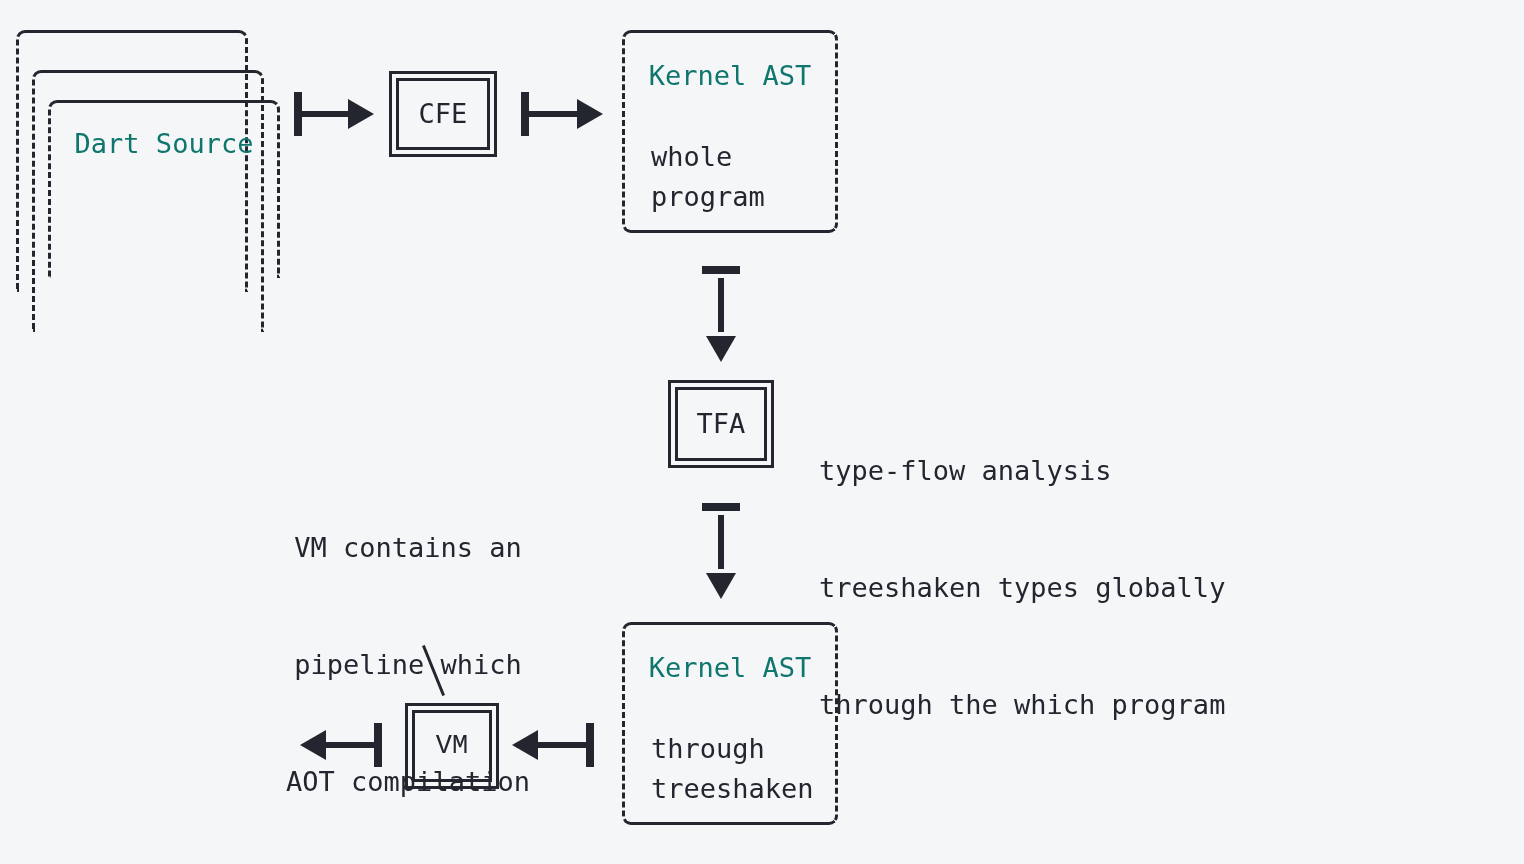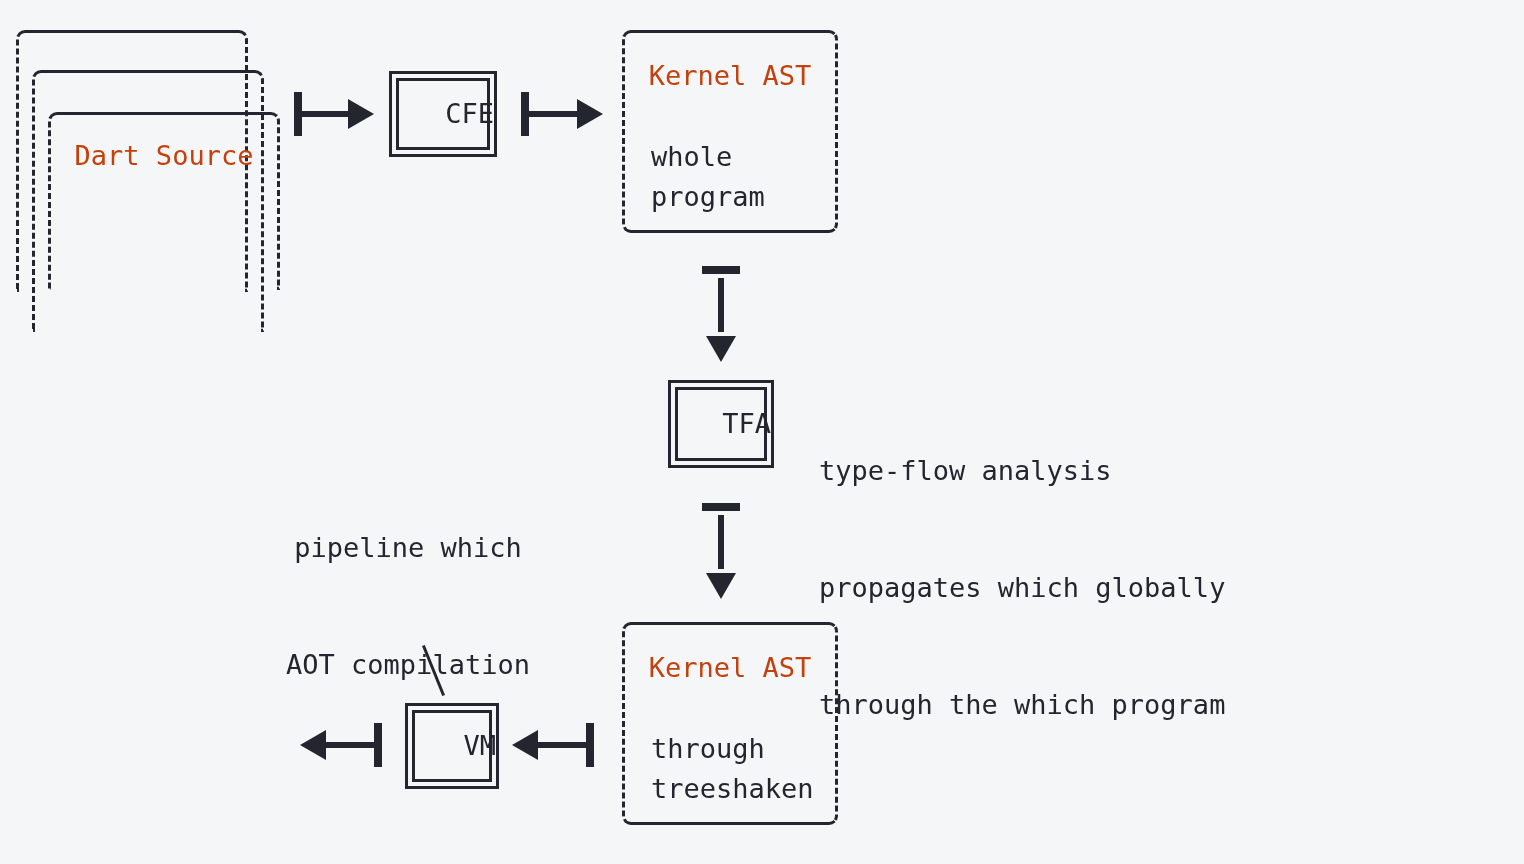--- a/index.html
+++ b/index.html
@@ -34,21 +34,21 @@
     border-bottom-right-radius: 0;
   }
   .doc-box .doc-label {
     position: absolute;
     left: 0; right: 0;
     text-align: center;
     font-size: 27px;
     line-height: 30px;
     letter-spacing: 0px;
     white-space: pre;
-    color: #c2410c;
+    color: #0f766e;
   }
   .doc-box .doc-sub {
     position: absolute;
     left: 26px;
     font-size: 27px;
     line-height: 38px;
     white-space: pre;
     color: #23262e;
   }
 
@@ -63,21 +63,21 @@
     content: "";
     position: absolute;
     left: 4px; top: 4px; right: 4px; bottom: 4px;
     border: 3px solid #23262e;
     box-sizing: border-box;
   }
   .comp-box .comp-label {
     position: absolute;
     left: 0; right: 0; top: 50%;
     transform: translateY(-50%);
-    text-align: right;
+    text-align: center;
     font-size: 27px;
     line-height: 30px;
     white-space: pre;
     color: #23262e;
     z-index: 2;
   }
 
   
   .arrow-h { position: absolute; }
   .arrow-h .shaft {
@@ -157,21 +157,21 @@
 </style>
 </head>
 <body>
 
 <div id="canvas">
 
   <div class="doc-box no-bottom" style="left:16px; top:30px; width:232px; height:262px;"></div>
 
   <div class="doc-box no-bottom" style="left:32px; top:70px; width:232px; height:262px;"></div>
 
-  <div class="doc-box no-bottom" style="left:48px; top:112px; width:232px; height:178px;">
+  <div class="doc-box no-bottom" style="left:48px; top:100px; width:232px; height:178px;">
     <div class="doc-label" style="top:26px;">Dart Source</div>
   </div>
 
   <div class="arrow-h" style="left:294px; top:92px; width:80px; height:44px;">
     <div class="tailbar" style="left:0;"></div>
     <div class="shaft" style="left:8px; width:50px;"></div>
     <div class="head right" style="left:54px;"></div>
   </div>
 
   <div class="comp-box" style="left:389px; top:71px; width:108px; height:86px;">
@@ -195,21 +195,21 @@
     <div class="shaft" style="top:12px; height:54px;"></div>
     <div class="head down" style="top:70px;"></div>
   </div>
 
   <div class="comp-box" style="left:668px; top:380px; width:106px; height:88px;padding-left:12px;">
     <div class="comp-label">TFA</div>
   </div>
 
   <div class="annot" style="left:795px; top:373px;margin-left:24px;">
     <div>type-flow analysis</div>
-    <div>propagates which globally</div>
+    <div>treeshaken types globally</div>
     <div>through the which program</div>
   </div>
 
   <div class="arrow-v" style="left:702px; top:503px; width:38px; height:98px;">
     <div class="tailbar"></div>
     <div class="shaft" style="top:12px; height:54px;"></div>
     <div class="head down" style="top:70px;"></div>
   </div>
 
   <div class="doc-box" style="left:622px; top:622px; width:216px; height:203px;">
@@ -217,32 +217,33 @@
     <div class="doc-sub" style="top:105px;">through</div>
     <div class="doc-sub" style="top:145px;text-align:center;">treeshaken</div>
   </div>
 
   <div class="arrow-h" style="left:512px; top:723px; width:82px; height:44px;">
     <div class="head left" style="left:0;"></div>
     <div class="shaft" style="left:24px; width:50px;"></div>
     <div class="tailbar" style="left:74px;"></div>
   </div>
 
-  <div class="comp-box" style="left:405px; top:703px; width:94px; height:86px;">
+  <div class="comp-box" style="left:405px; top:703px; width:94px; height:86px;font-family:Liberation Mono, monospace;">
     <div class="comp-label">VM</div>
   </div>
 
   <div class="arrow-h" style="left:300px; top:723px; width:82px; height:44px;">
     <div class="head left" style="left:0;"></div>
     <div class="shaft" style="left:24px; width:50px;"></div>
     <div class="tailbar" style="left:74px;"></div>
   </div>
 
 
   <div class="annot center" style="left:280px; top:450px; width:256px;">
+    <div>VM contains an</div>
     <div>pipeline which</div>
     <div>AOT compilation</div>
     
     
   </div>
 
   <div class="diag" style="left:422px; top:646px; height:54px; transform: rotate(-22deg);"></div>
 
 </div>
 

